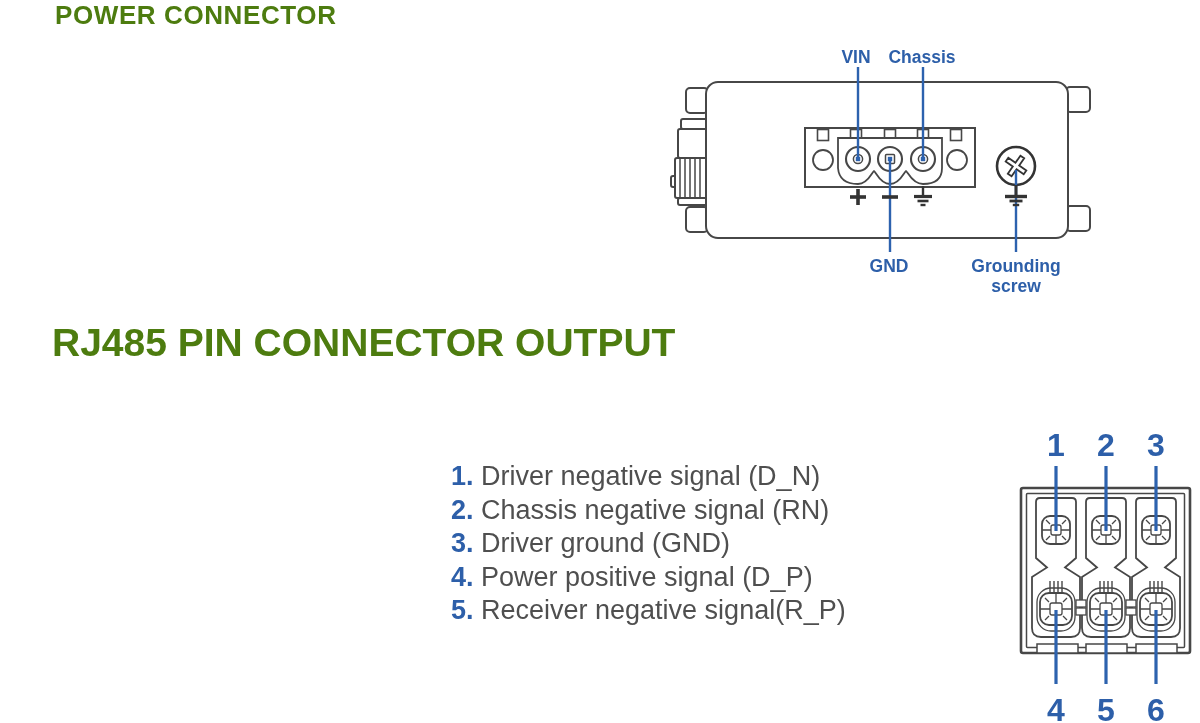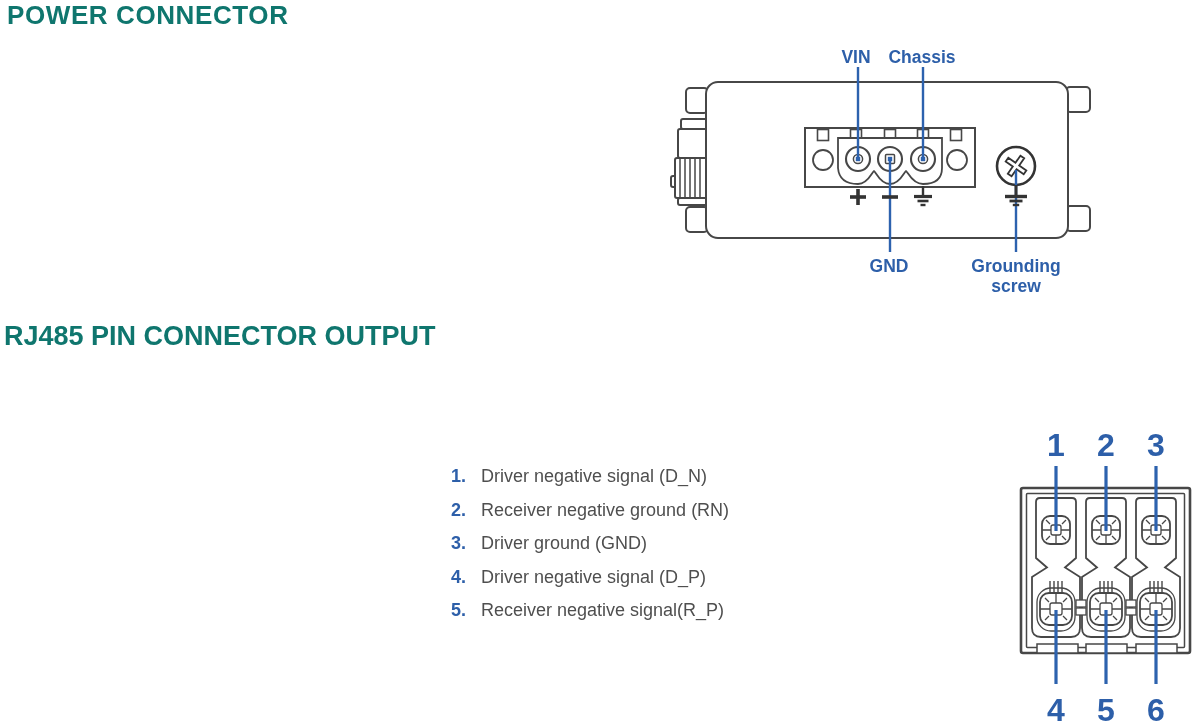--- a/index.html
+++ b/index.html
@@ -5,33 +5,34 @@
   * { margin: 0; padding: 0; box-sizing: border-box; }
   html, body { width: 1200px; height: 723px; }
   body {
     position: relative;
     background: #ffffff;
     font-family: "Liberation Sans", sans-serif;
     overflow: hidden;
   }
   .heading {
     position: absolute;
-    color: #0f766e;
+    color: #4d7c0f;
     font-weight: 700;
     white-space: nowrap;
+    margin-left: 48px;
   }
   #power-title { left: 7px; top: 0px; font-size: 26px; letter-spacing: 0.6px; }
-  #rj485-title { left: 4px; top: 321px; font-size: 27px; letter-spacing: 0px; }
+  #rj485-title { left: 4px; top: 321px; font-size: 39px; letter-spacing: 0px; }
   #power-diagram { position: absolute; left: 650px; top: 35px; width: 470px; height: 265px; }
   #rj485-diagram { position: absolute; left: 1010px; top: 418px; width: 190px; height: 305px; }
   #pin-list {
     position: absolute;
     left: 451px;
     top: 460px;
-    font-size: 18px;
+    font-size: 27px;
     line-height: 33.6px;
     color: #4f4f4f;
   }
   .pin-row { white-space: nowrap; }
   .pin-num {
     display: inline-block;
     width: 30px;
     color: #2d5fa9;
     font-weight: 700;
   }
@@ -134,23 +135,23 @@
   <text class="blue-label" x="922" y="63" font-size="17.5" text-anchor="middle">Chassis</text>
   <text class="blue-label" x="889" y="272" font-size="17.5" text-anchor="middle">GND</text>
   <text class="blue-label" x="1016" y="272" font-size="17.5" text-anchor="middle">Grounding</text>
   <text class="blue-label" x="1016" y="292" font-size="17.5" text-anchor="middle">screw</text>
 </svg>
 
 <div class="heading" id="rj485-title">RJ485 PIN CONNECTOR OUTPUT</div>
 
 <div id="pin-list">
   <div class="pin-row"><span class="pin-num">1.</span><span>Driver negative signal (D_N)</span></div>
-  <div class="pin-row"><span class="pin-num">2.</span><span>Receiver negative ground (RN)</span></div>
+  <div class="pin-row"><span class="pin-num">2.</span><span>Chassis negative signal (RN)</span></div>
   <div class="pin-row"><span class="pin-num">3.</span><span>Driver ground (GND)</span></div>
-  <div class="pin-row"><span class="pin-num">4.</span><span>Driver negative signal (D_P)</span></div>
+  <div class="pin-row"><span class="pin-num">4.</span><span>Power positive signal (D_P)</span></div>
   <div class="pin-row"><span class="pin-num">5.</span><span>Receiver negative signal(R_P)</span></div>
 </div>
 
 <svg id="rj485-diagram" viewBox="1010 418 190 305" fill="none">
   <g stroke="#474747" fill="#ffffff">
 
     <rect x="1021" y="488" width="169" height="165" rx="2" stroke-width="2.6"></rect>
     <rect x="1026.5" y="493.5" width="158" height="154" rx="1" stroke-width="1.5"></rect>
 
     <rect x="1037" y="644" width="41" height="9" stroke-width="1.5"></rect>

